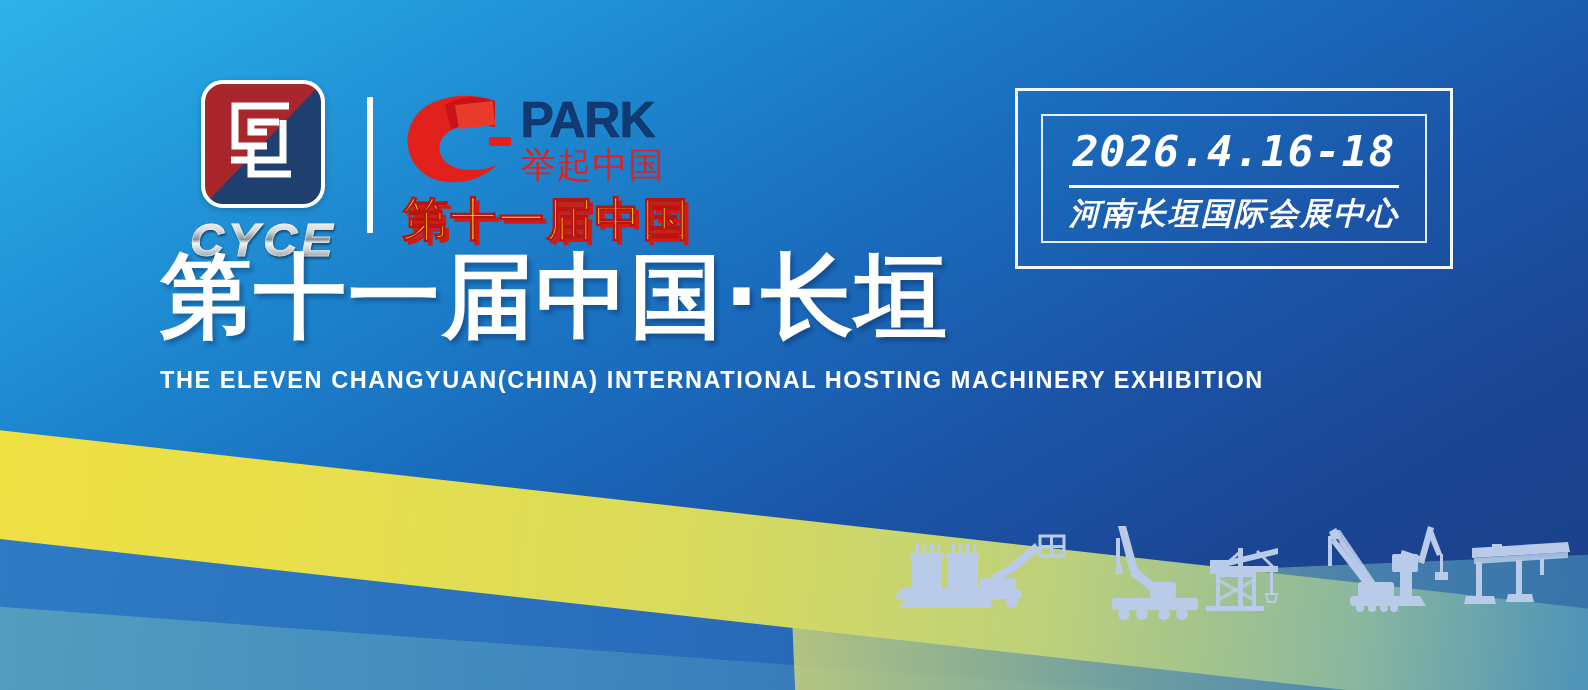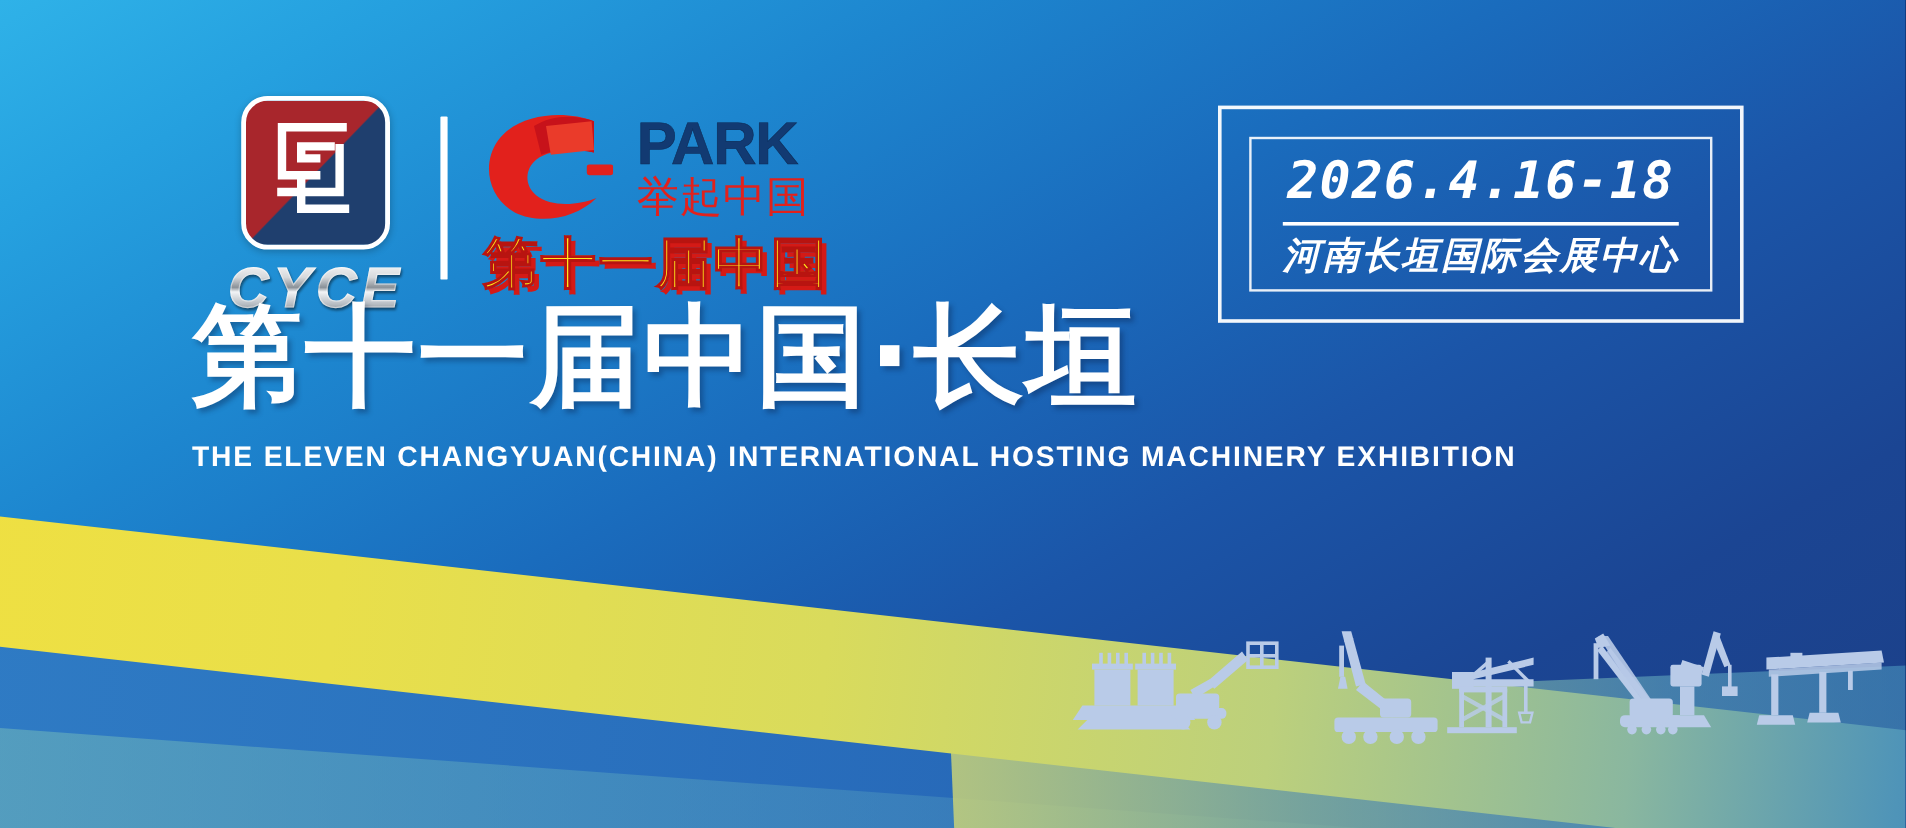--- a/index.html
+++ b/index.html
@@ -106,21 +106,21 @@
 
   #logo-divider {
     width: 6px;
     height: 136px;
     background: #ffffff;
     border-radius: 1px;
     margin: 0 4px 14px 4px;
   }
 
   #cpark-logo { display: flex; flex-direction: column; }
-  #cpark-top { display: flex; align-items: center; gap: 20px; }
+  #cpark-top { display: flex; align-items: center; gap: 10px; }
   #cpark-c { width: 108px; height: 92px; flex: none; }
   #cpark-text { display: flex; flex-direction: column; line-height: 1; }
   #cpark-word {
     font-size: 50px; font-weight: bold;
     color: #123a72; letter-spacing: -1px;
     -webkit-text-stroke: 0.5px #0d2a55;
   }
   #cpark-cn {
     font-size: 35px; font-weight: normal;
     color: #e2211c; letter-spacing: 1px; margin-top: 3px;

